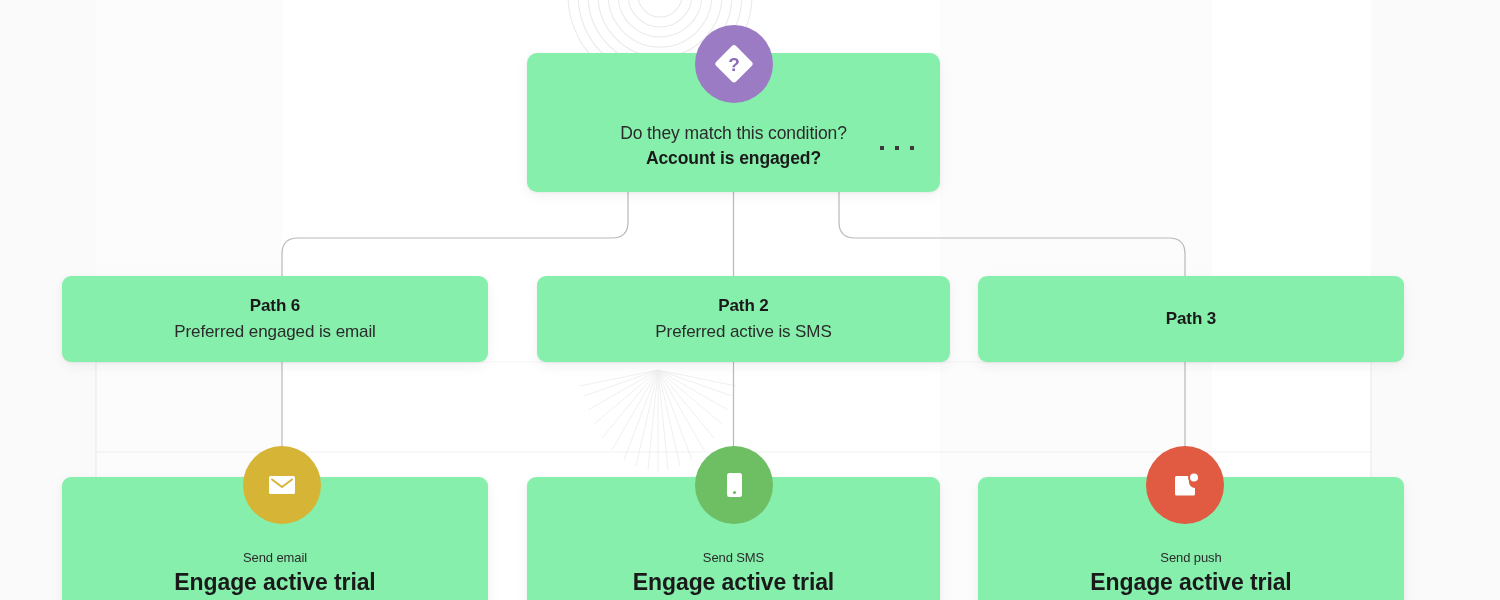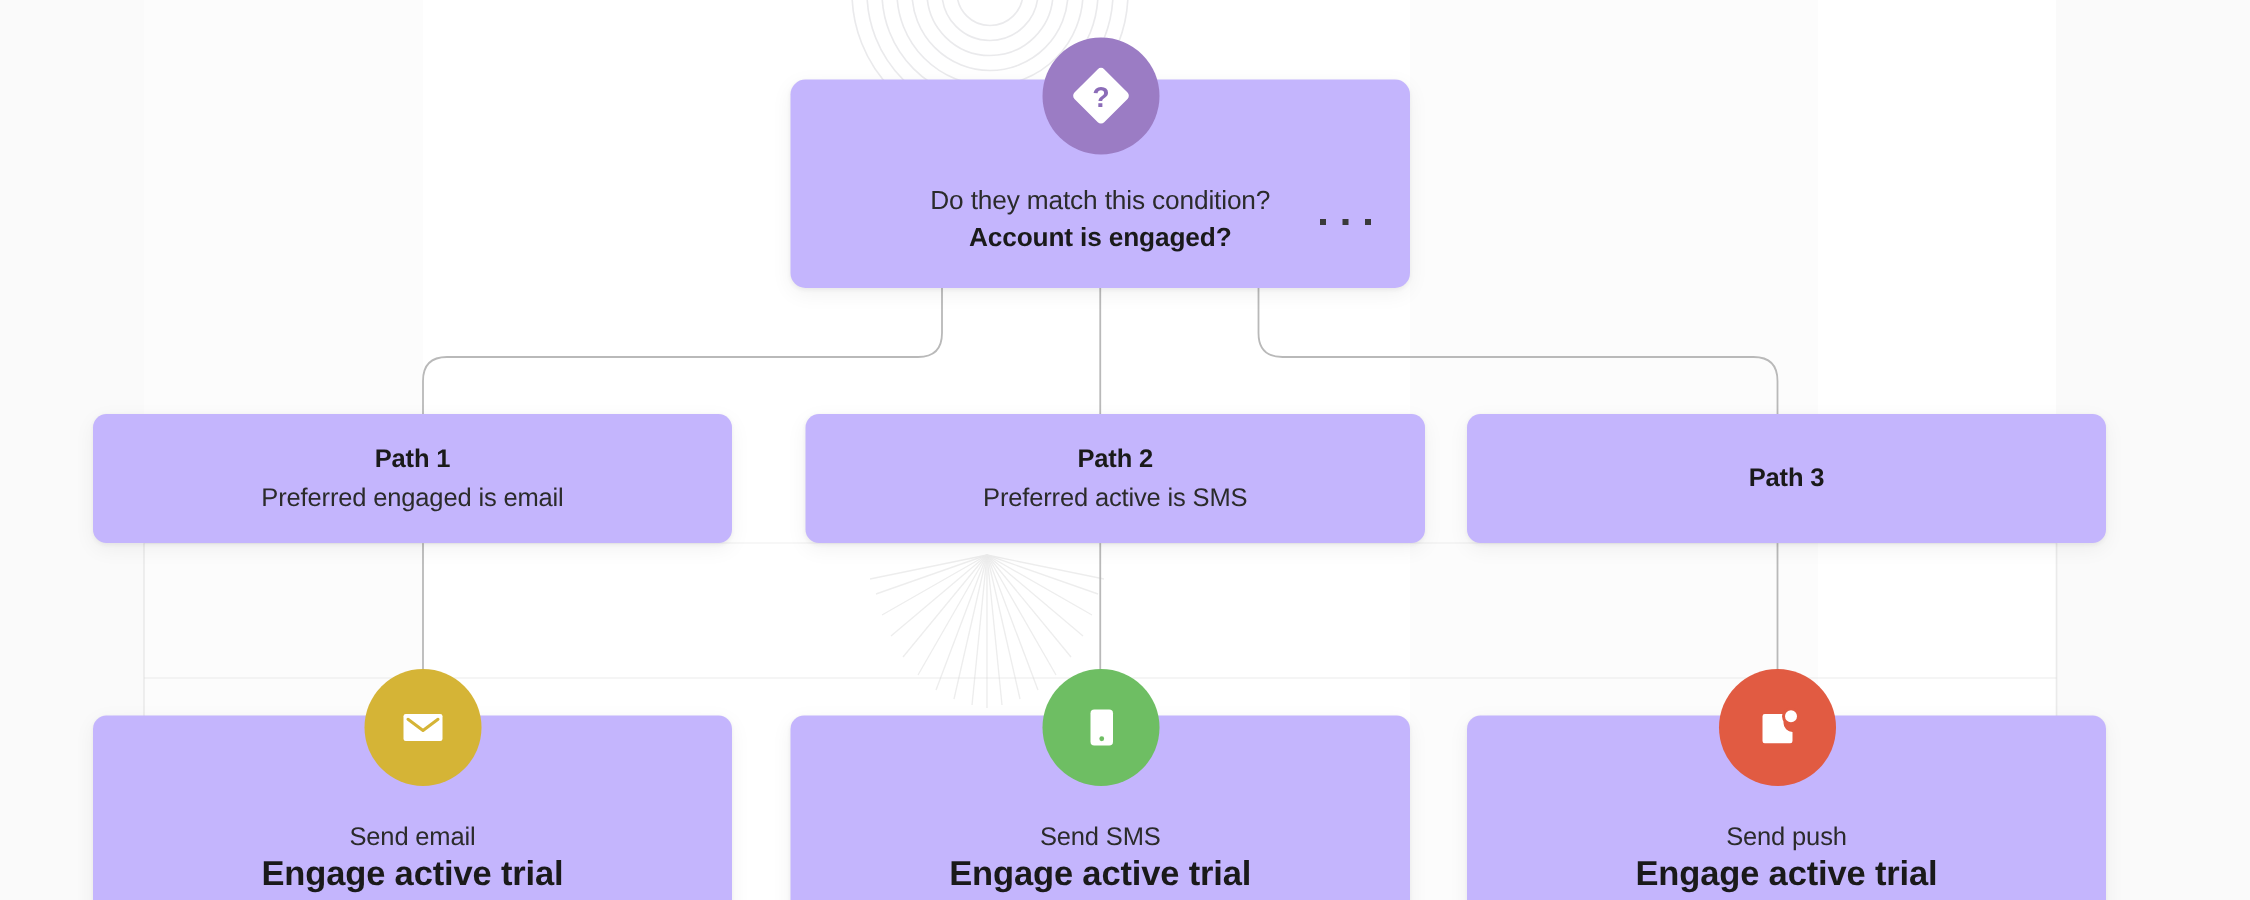--- a/index.html
+++ b/index.html
@@ -65,21 +65,21 @@
   }
   .conn-soft {
     fill: none;
     stroke: #d8d8d8;
     stroke-width: 1.1;
   }
 
   
   .card {
     position: absolute;
-    background: #c4b5fd;
+    background: #86efac;
     border-radius: 9px;
     box-shadow: 0 1px 3px rgba(0,0,0,0.055),
                 0 4px 14px rgba(0,0,0,0.055);
   }
 
   
   #condition-card {
     left: 527px;
     top: 53px;
     width: 413px;
@@ -204,21 +204,21 @@
     align-items: center;
     justify-content: flex-start;
     padding-top: 68px;
     box-sizing: border-box;
   }
   #action-card-1 { left: 62px;  width: 426px; }
   #action-card-2 { left: 527px; width: 413px; }
   #action-card-3 { left: 978px; width: 426px; }
 
   .action-sub {
-    font-size: 17px;
+    font-size: 13px;
     font-weight: 400;
     color: #2b2b2b;
     line-height: 25px;
     letter-spacing: -0.1px;
   }
   .action-title {
     font-size: 23px;
     font-weight: 700;
     color: #1a1a1a;
     line-height: 25px;
@@ -312,21 +312,21 @@
   </div>
 
   <div class="node-badge" id="condition-icon">
     <svg width="46" height="46" viewBox="0 0 46 46">
       <rect x="23" y="3" width="28" height="28" rx="3" transform="rotate(45 23 3)" fill="#ffffff"></rect>
       <text x="23" y="30" text-anchor="middle" font-family="Liberation Sans, sans-serif" font-size="19" font-weight="700" fill="#8b6cb8">?</text>
     </svg>
   </div>
 
   <div class="card path-card" id="path-card-1">
-    <div class="path-title">Path 1</div>
+    <div class="path-title">Path 6</div>
     <div class="path-sub">Preferred engaged is email</div>
   </div>
 
   <div class="card path-card" id="path-card-2">
     <div class="path-title">Path 2</div>
     <div class="path-sub">Preferred active is SMS</div>
   </div>
 
   <div class="card path-card" id="path-card-3">
     <div class="path-title">Path 3</div>

